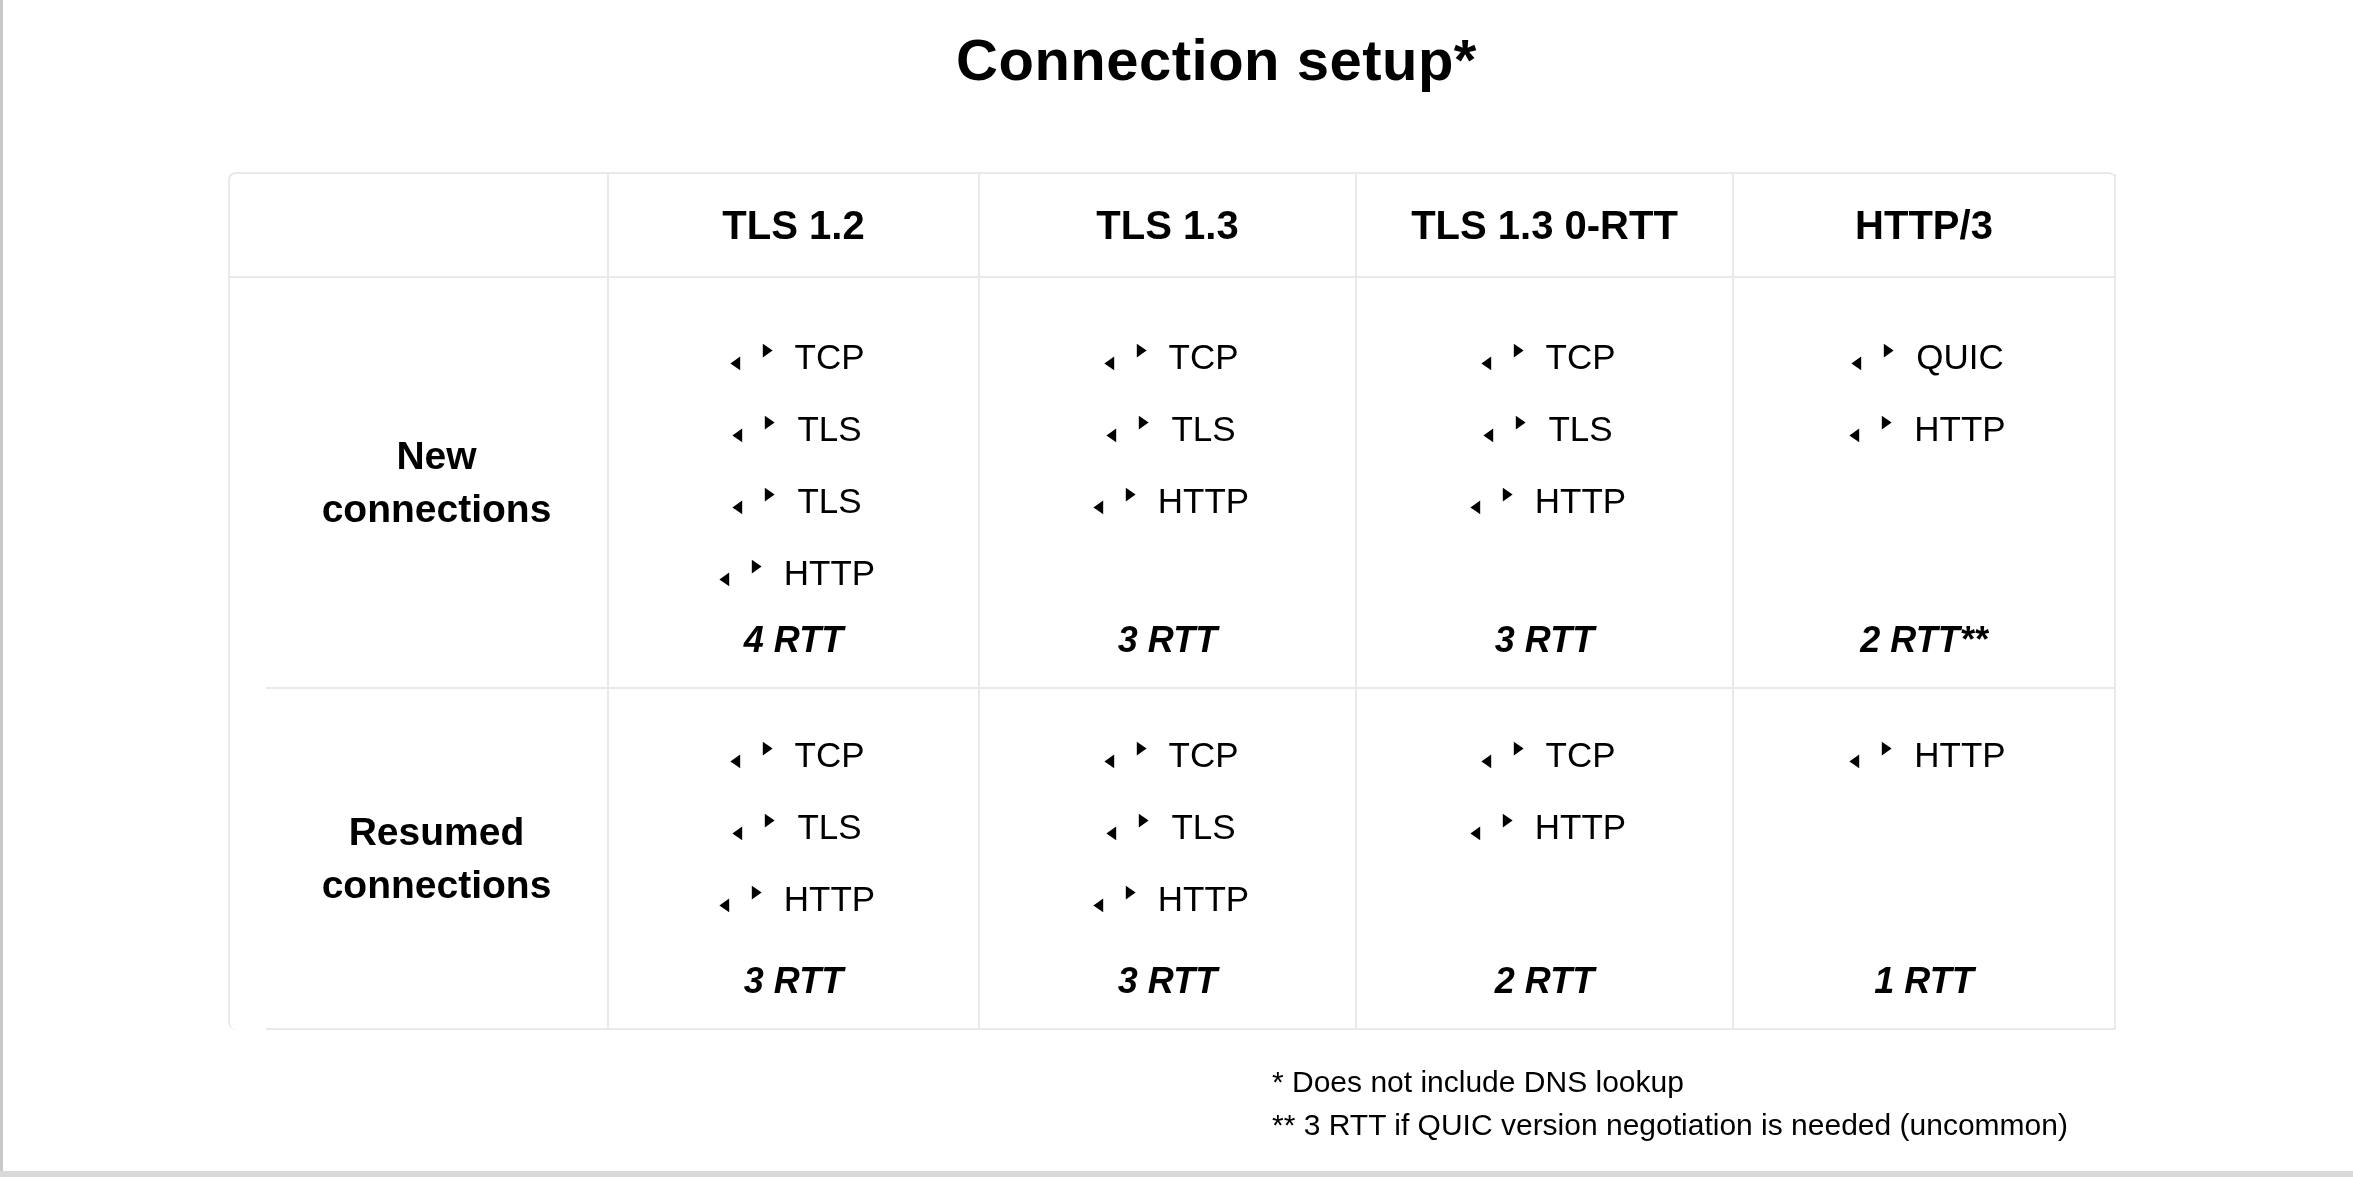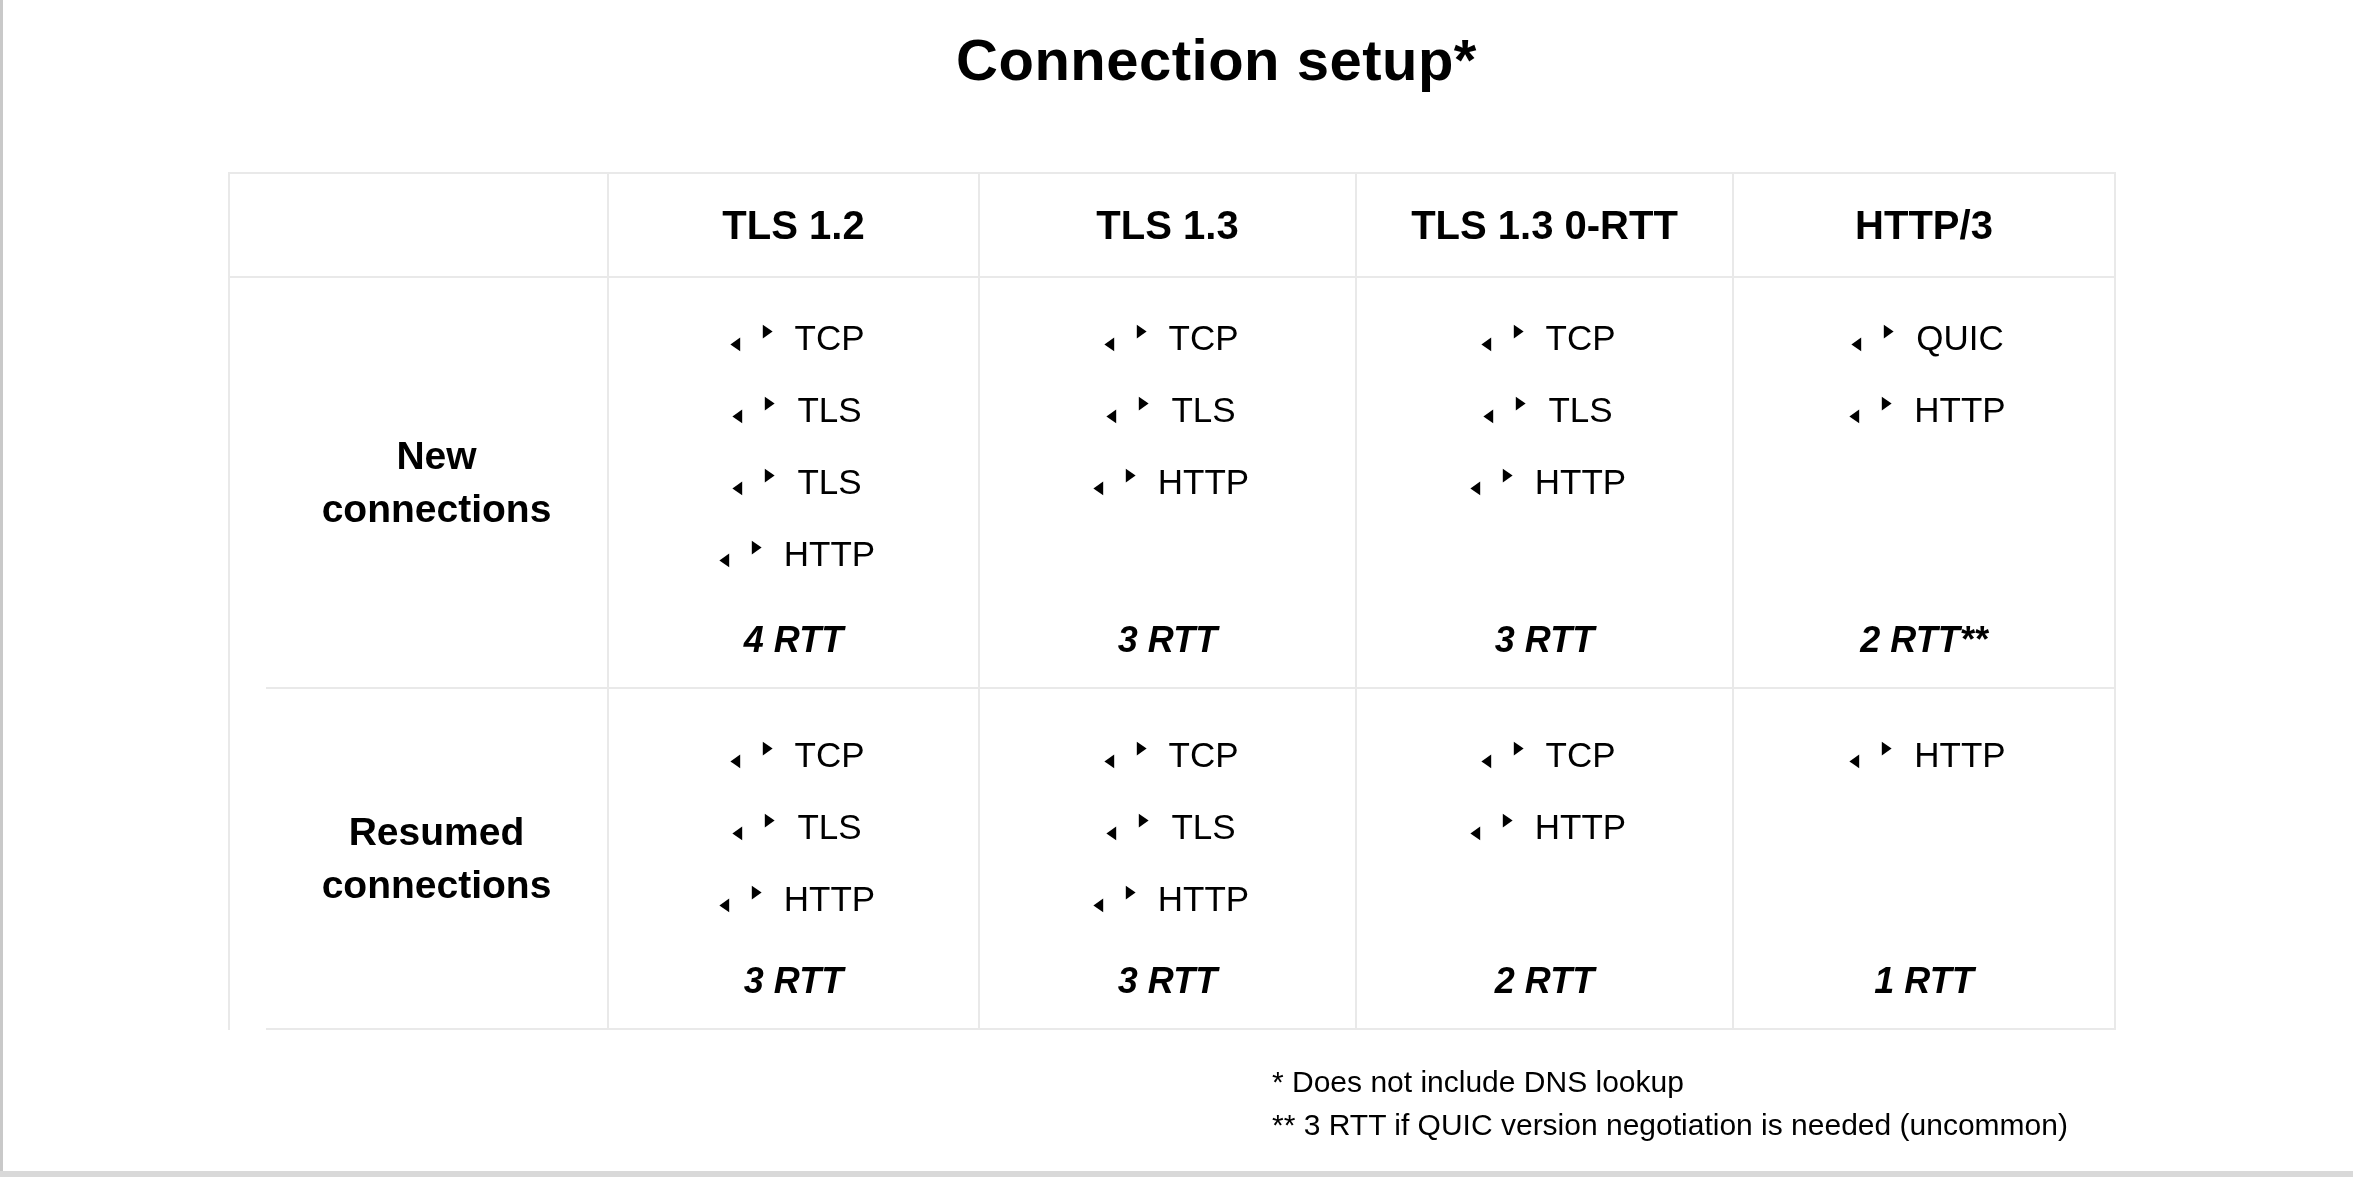--- a/index.html
+++ b/index.html
@@ -30,20 +30,21 @@
     letter-spacing: 0.5px;
     padding-left: 40px;
   }
   .conn-table {
     position: absolute; left: 228px; top: 172px;
     display: grid;
     grid-template-columns: 379px 371px 377px 377px 382px;
     grid-template-rows: 104px 411px 341px;
     border-top: 2px solid #e9e9e9;
     border-left: 2px solid #e9e9e9;
+    border-radius: 8px;
   }
   .cell {
     border-right: 2px solid #e9e9e9;
     border-bottom: 2px solid #e9e9e9;
     box-sizing: border-box;
     overflow: hidden;
   }
   .header-cell {
     display: flex; align-items: center; justify-content: center;
     font-size: 40px; font-weight: 700;
@@ -53,21 +54,21 @@
     text-align: center;
     font-size: 39px; font-weight: 700;
     line-height: 1.35;
     white-space: pre-line;
     margin-left: 36px;
   }
   .cell-inner {
     display: flex; flex-direction: column;
     height: 100%;
     box-sizing: border-box;
-    padding: 24px 0 26px 0;
+    padding: 43px 0 26px 0;
   }
   .row-resumed .cell-inner { padding-top: 30px; }
   .steps { display: flex; flex-direction: column; }
   .step {
     height: 72px;
     display: flex; align-items: center; justify-content: center;
     gap: 15px;
     font-size: 35px;
     font-weight: 400;
   }

